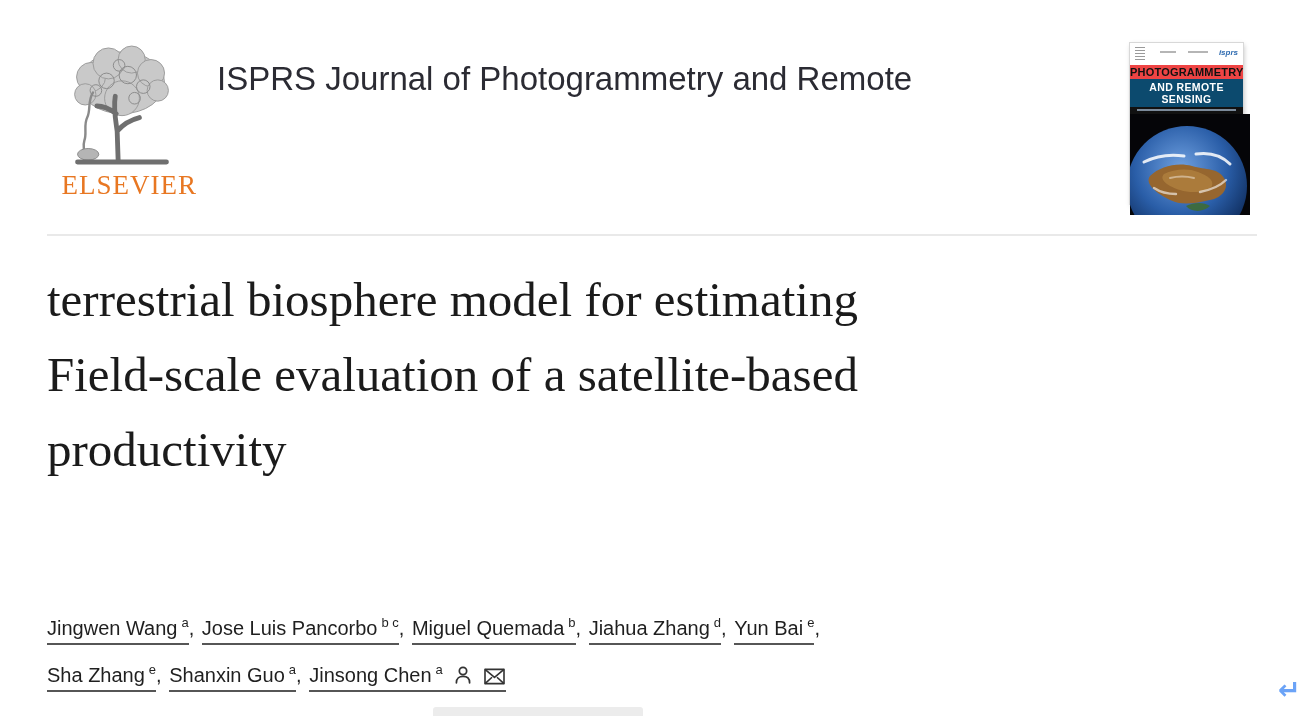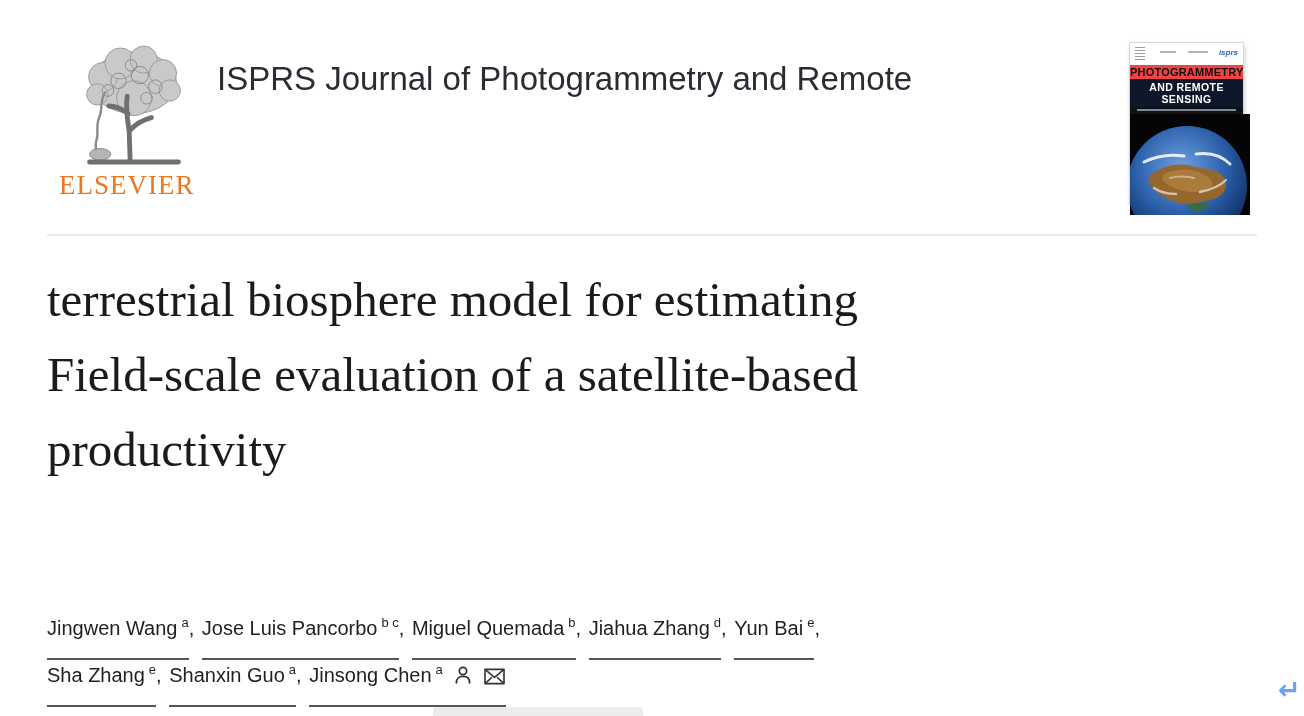--- a/index.html
+++ b/index.html
@@ -1,57 +1,57 @@
 <!DOCTYPE html>
 <html><head>
 <meta charset="utf-8">
 <style>
   html,body{margin:0;padding:0;background:#ffffff;}
   body{font-family:"Liberation Sans", sans-serif;color:#1f1f1f;}
   .page{position:relative;width:1304px;height:716px;background:#fff;overflow:hidden;}
 
   
   .banner{position:absolute;left:47px;top:40px;right:47px;height:172px;}
-  .elsevier{position:absolute;left:12px;top:2px;width:150px;text-align:left;cursor:pointer;}
+  .elsevier{position:absolute;left:0;top:2px;width:150px;text-align:right;cursor:pointer;}
   .elsevier-tree{display:block;margin:0 auto;}
   .elsevier-word{font-family:"Liberation Serif", serif;font-size:27px;letter-spacing:1px;
                  color:#e87722;margin-top:2px;font-weight:400;}
 
   .journal-block{position:absolute;left:170px;right:200px;top:10px;}
   .journal-title{font-size:33px;line-height:58px;color:#2b2b33;font-weight:400;cursor:pointer;}
   .volume-line{font-size:19px;color:#3a3a3a;margin-top:10px;}
   .volume-link{color:#3c74b0;text-decoration:none;cursor:pointer;}
 
   
   .cover{position:absolute;right:14px;top:3px;width:113px;height:161px;background:#fff;
          box-shadow:0 0 0 1px #d8d8d8, 1px 2px 5px rgba(0,0,0,.25);cursor:pointer;}
   .cover-meta{height:22px;background:#fff;position:relative;}
   .cover-stamp{position:absolute;left:5px;top:4px;width:10px;height:13px;
                background:repeating-linear-gradient(#9a9a9a 0 1px,#fff 1px 3px);}
   .cover-dash{position:absolute;top:8px;height:2px;background:#b5b5b5;}
   .cover-isprs{position:absolute;right:5px;top:5px;font-size:8px;font-weight:bold;font-style:italic;color:#2e6bb0;}
   .cover-line1{background:#ef4444;color:#111;font-weight:bold;font-size:11px;letter-spacing:.2px;
                text-align:center;padding:1px 0 1px 0;}
-  .cover-line2{background:#0f172a;color:#fff;font-weight:bold;font-size:10.5px;letter-spacing:.4px;
+  .cover-line2{background:#0c4a6e;color:#fff;font-weight:bold;font-size:10.5px;letter-spacing:.4px;
                text-align:center;padding:2px 0;}
   .cover-sub{background:#111;height:7px;position:relative;}
   .cover-sub-line{position:absolute;left:7px;right:7px;top:2px;height:2px;background:#9fb3c8;opacity:.75;}
   .cover-earth{display:block;}
 
   
   .divider{position:absolute;left:47px;right:47px;top:234px;height:2px;background:#e9e9e9;}
 
   
   .article-title{position:absolute;left:47px;top:262px;width:1225px;
                  font-family:"Liberation Serif","DejaVu Serif",serif;
                  font-size:49px;line-height:75px;color:#1b1b1b;font-weight:500;}
 
   
   .authors{position:absolute;left:47px;top:606px;width:1120px;font-size:20px;line-height:45px;color:#1f1f1f;}
-  .author{border-bottom:2px solid #565656;padding-bottom:19px;white-space:nowrap;cursor:pointer;text-align:right;}
+  .author{border-bottom:2px solid #565656;padding-bottom:4px;white-space:nowrap;cursor:pointer;text-align:right;}
   .author .sup{font-size:13px;position:relative;top:-8px;margin-left:4px;}
   .author svg{vertical-align:-4px;margin-left:9px;}
   .comma{margin-right:2px;}
 
   
   .cutoff-bar{position:absolute;left:433px;top:707px;width:210px;height:9px;background:#ececec;
               border-radius:3px 3px 0 0;}
   .return-arrow{position:absolute;left:1278px;top:674px;font-family:"DejaVu Sans",sans-serif;
                 font-size:27px;font-weight:bold;color:#6ba3f7;}
 </style>

